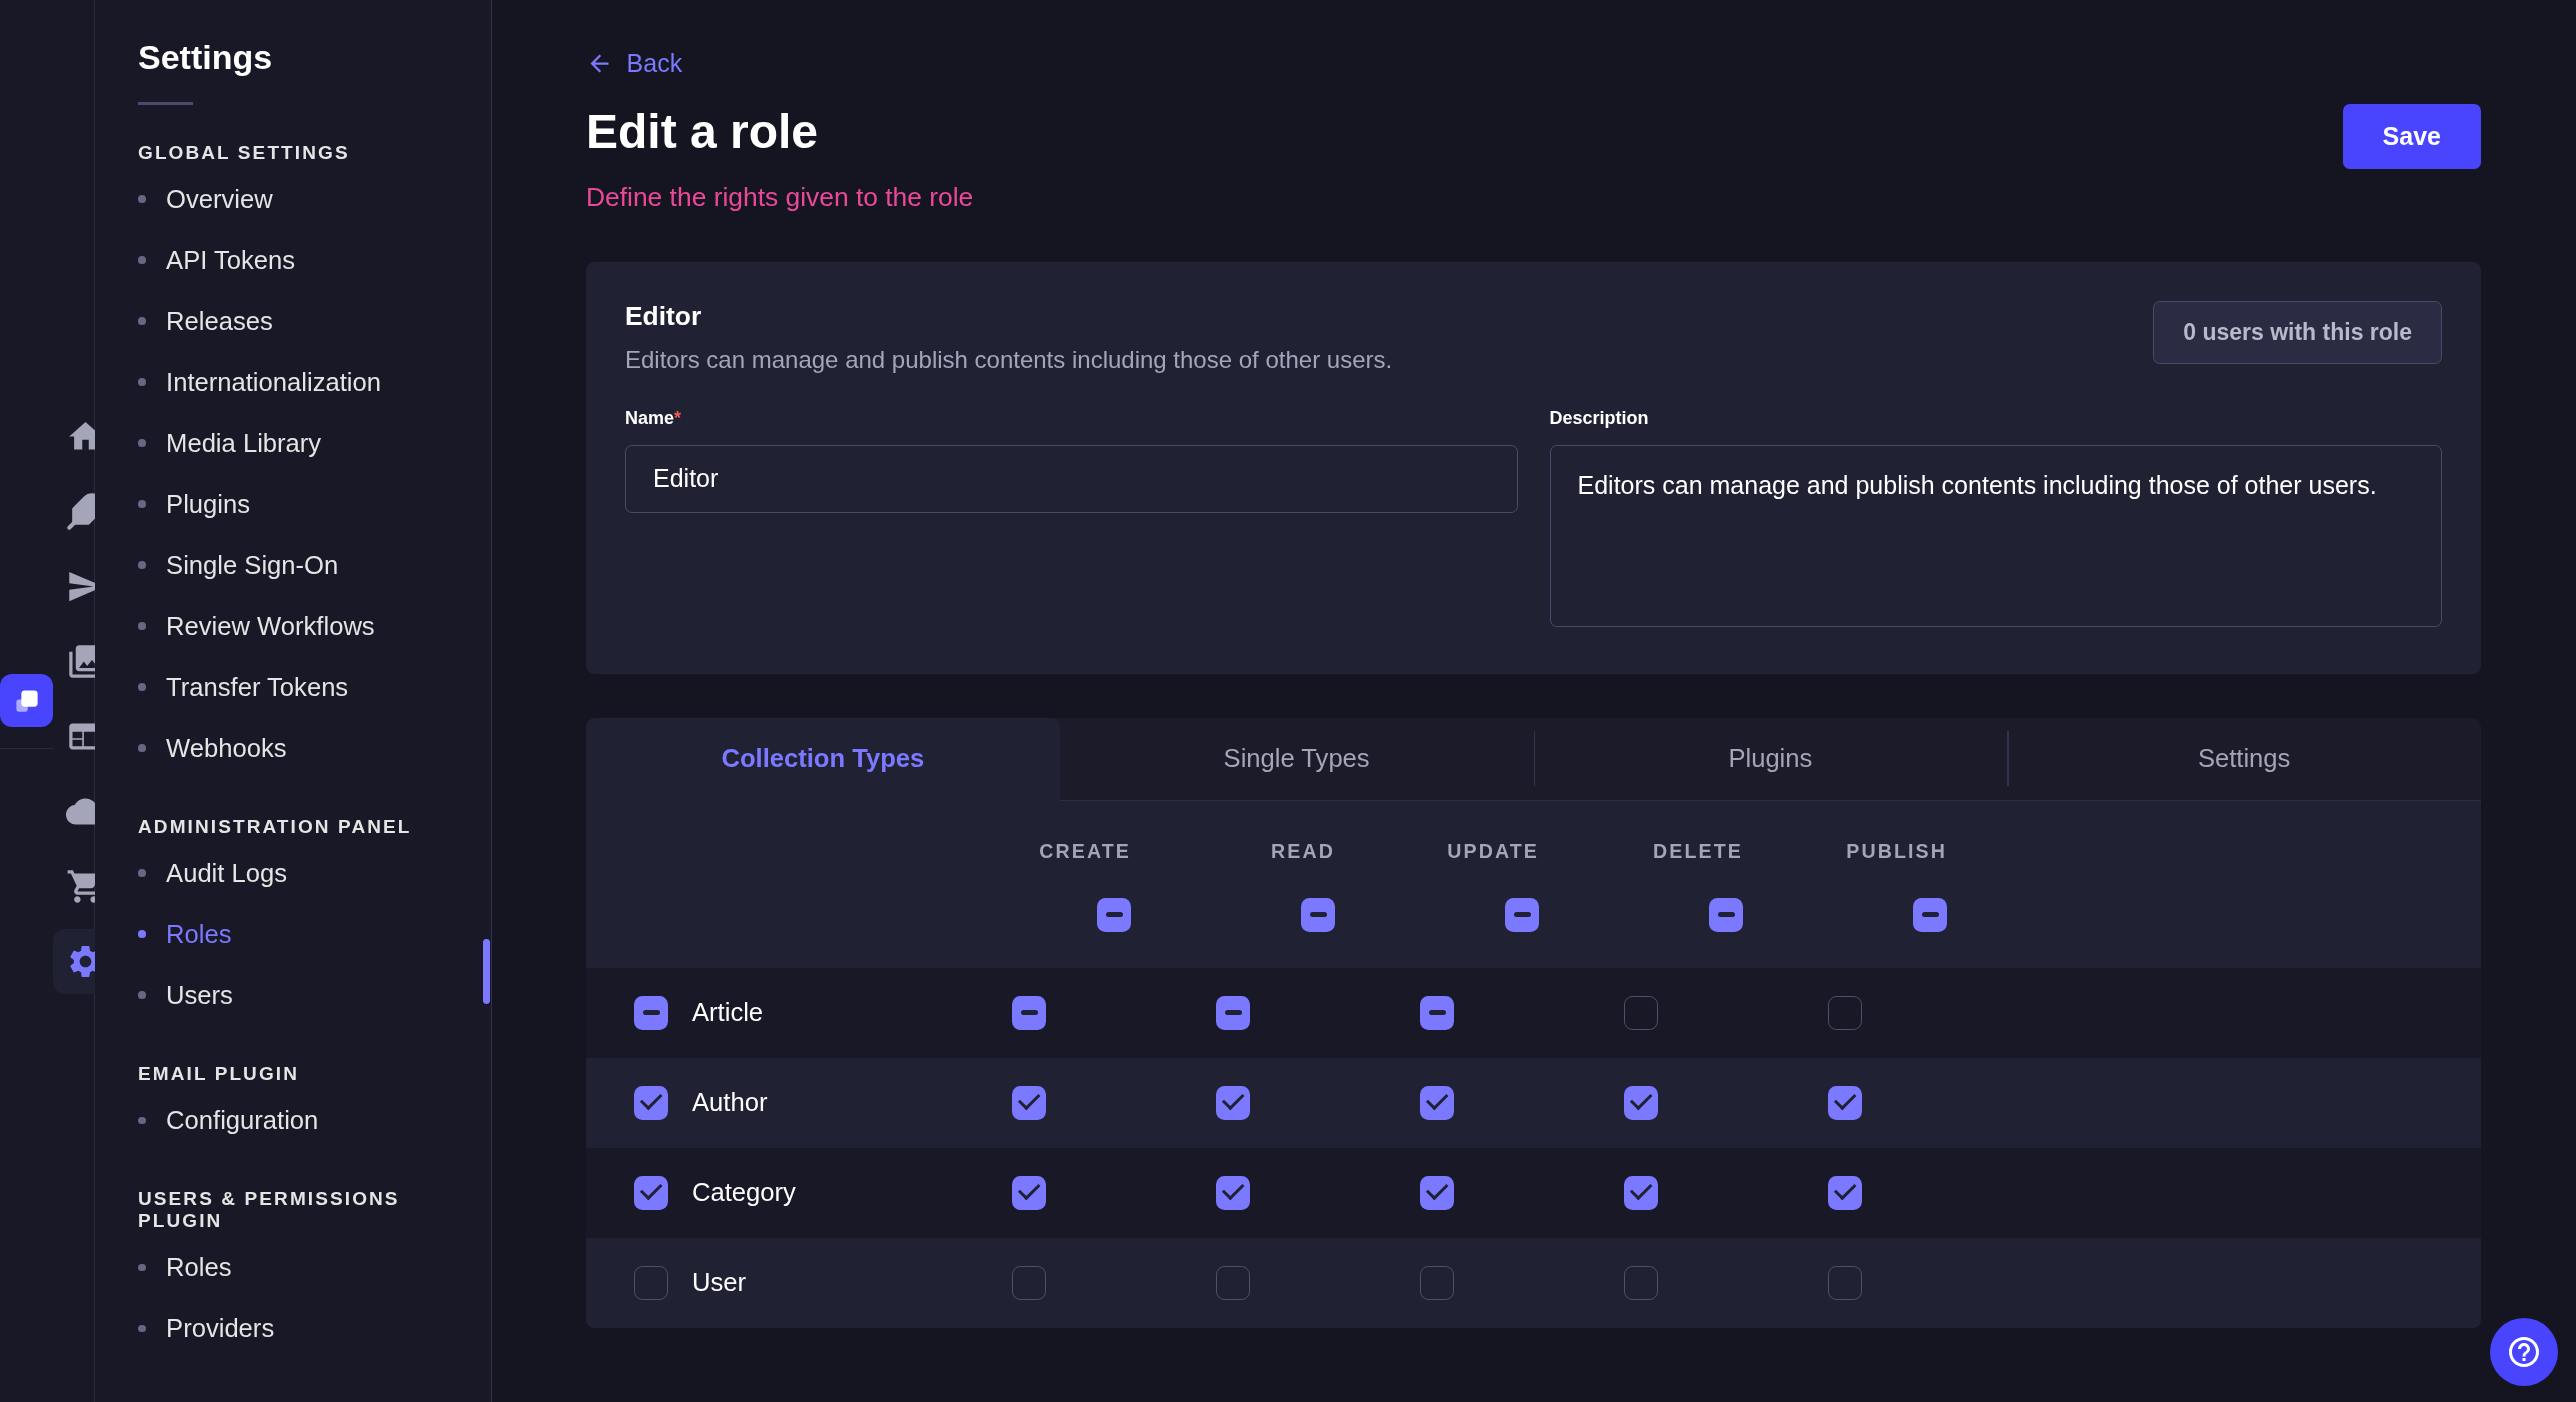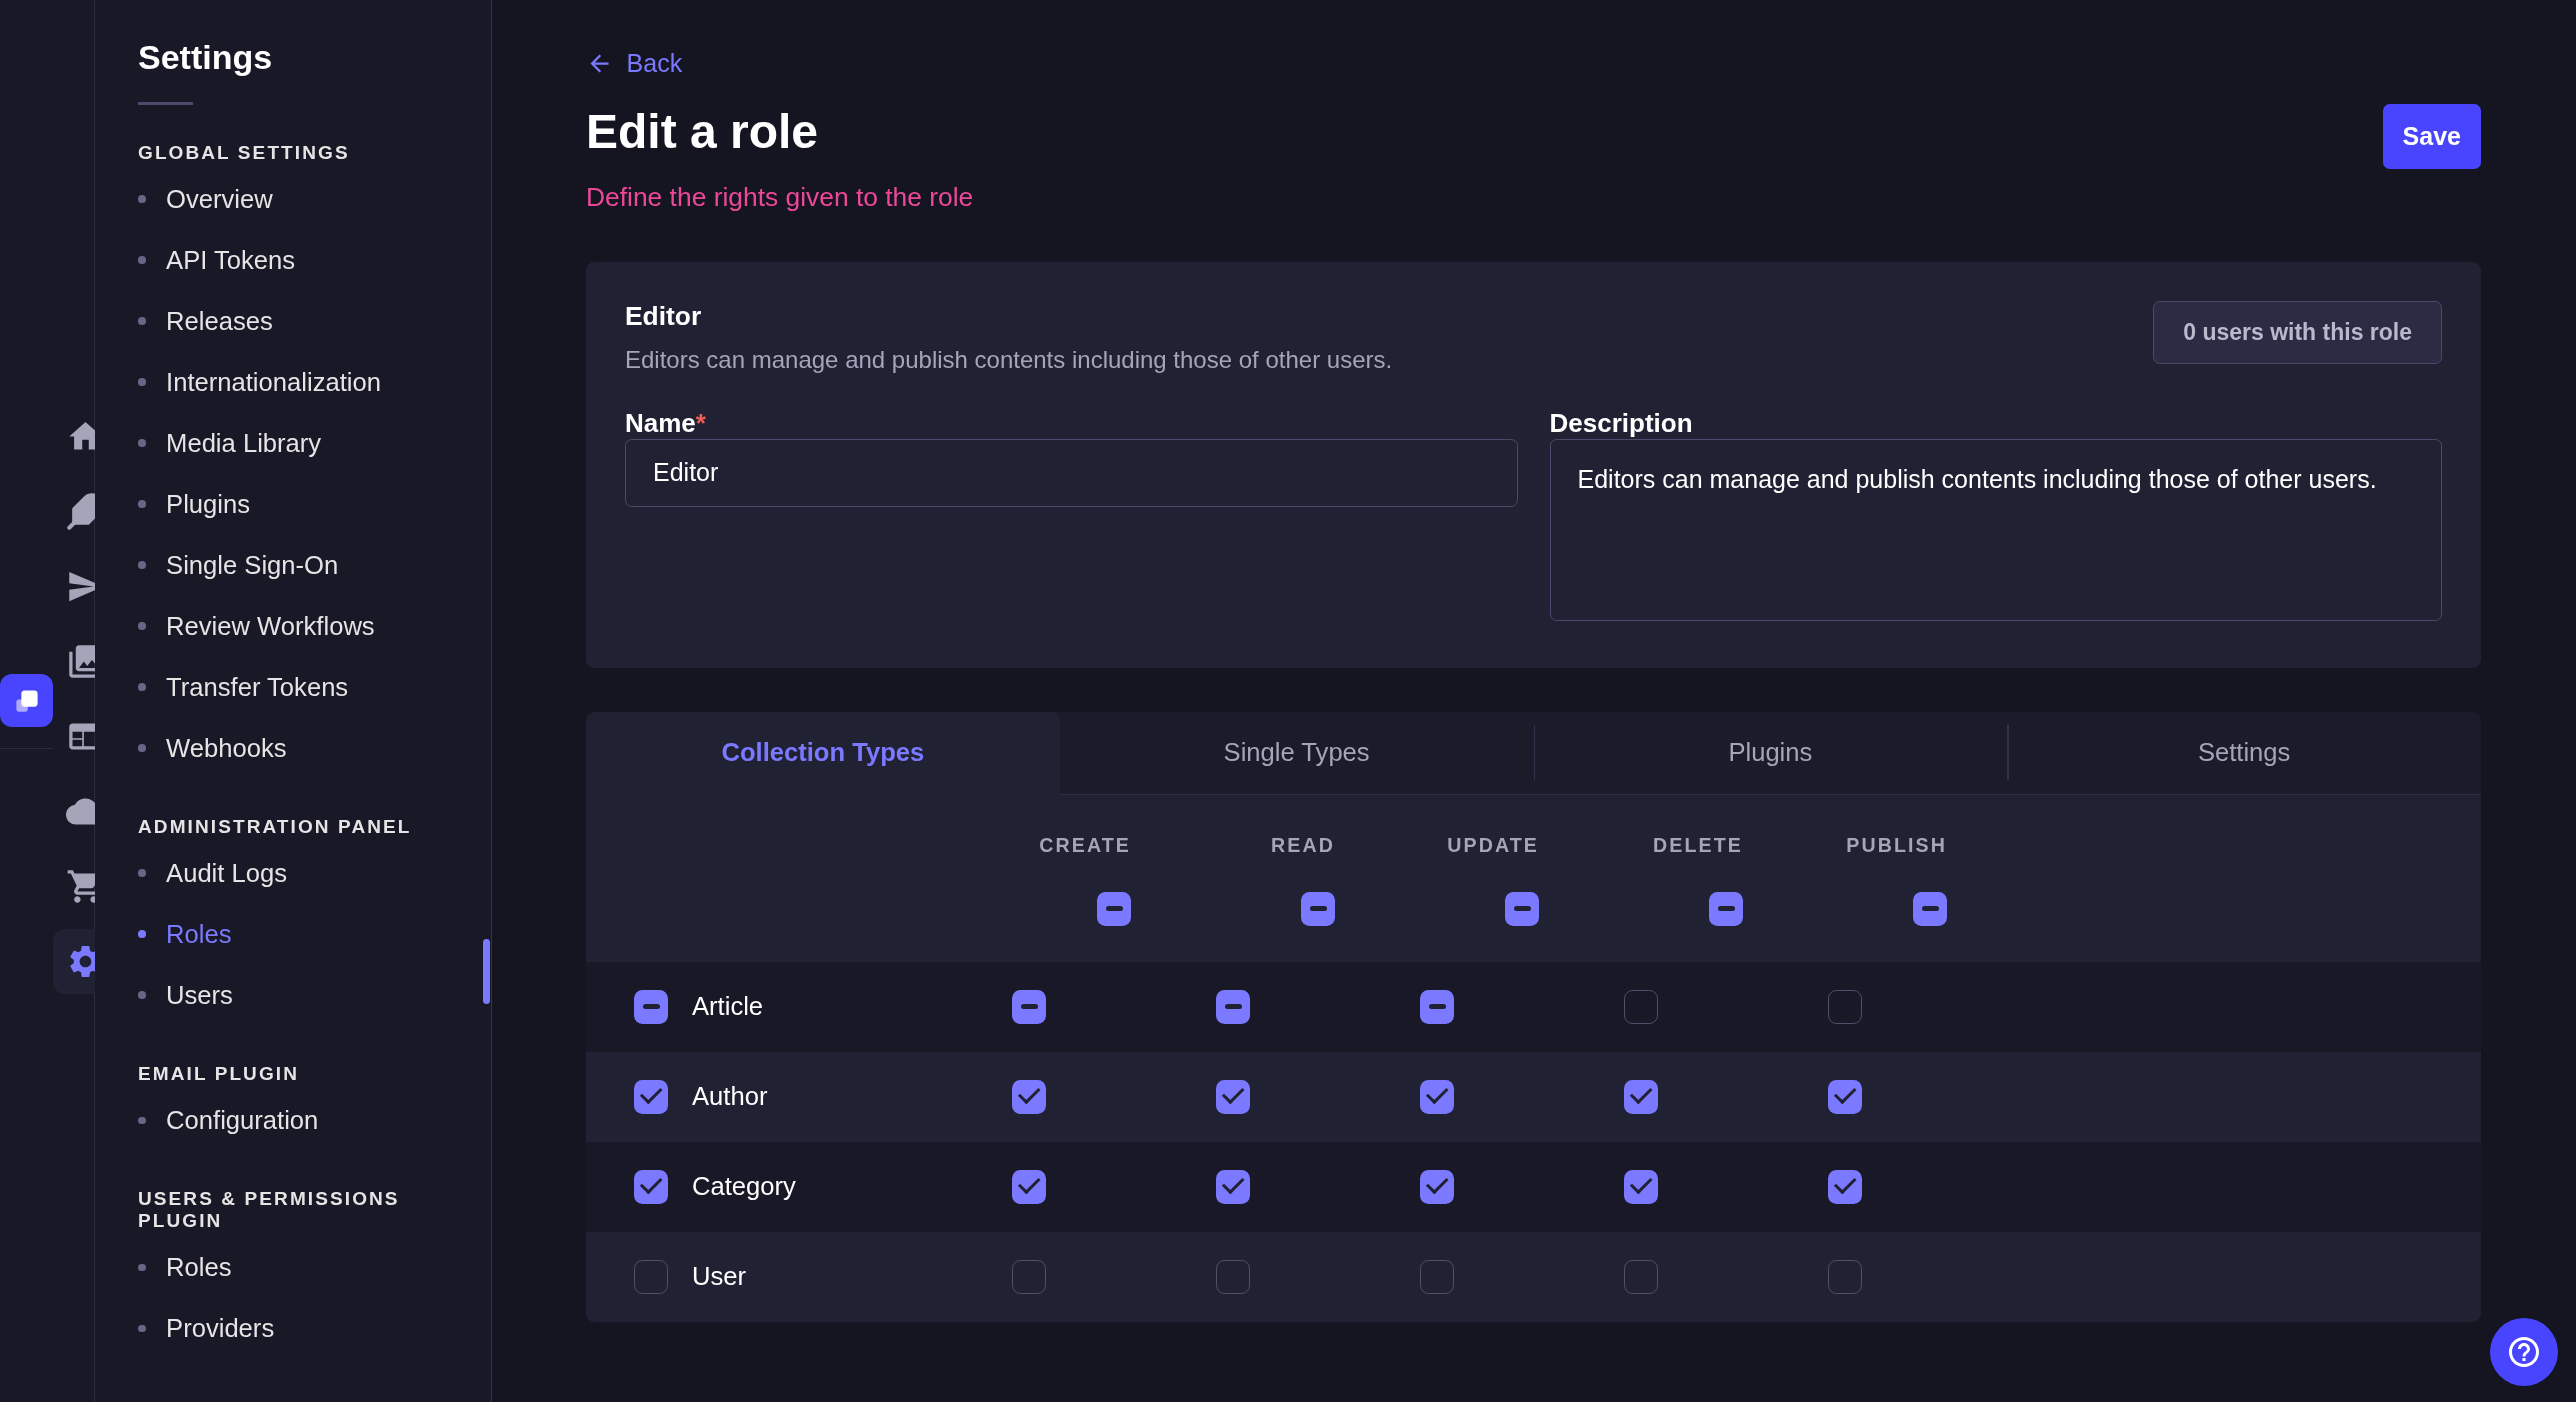--- a/index.html
+++ b/index.html
@@ -45,33 +45,33 @@
                 background:#7b79ff}
 
   
   .main{flex:1;padding:49px 95px 0 94px;box-sizing:border-box;position:relative}
   .back-row{display:flex;align-items:center;gap:13.6px;margin-bottom:25.6px;cursor:pointer;width:fit-content}
   .back-row svg{width:27px;height:27px;color:#7b79ff}
   .back-label{color:#7b79ff;font-size:25px}
   .title-row{display:flex;justify-content:space-between;align-items:flex-start}
   .page-title{font-size:48px;font-weight:700;margin:0;line-height:1.15}
   .save-btn{background:#4945ff;color:#fff;font-size:25px;font-weight:600;border:none;border-radius:6.8px;
-            padding:0 20px;height:65px;cursor:pointer;font-family:inherit}
+            padding:0 40px;height:65px;cursor:pointer;font-family:inherit}
   .page-subtitle{font-size:26.4px;color:#ec4899;margin:13.6px 0 0}
 
   
   .role-card{margin-top:49px;background:#212134;border-radius:8.5px;padding:39px 39px 44px;box-sizing:border-box}
   .card-head{display:flex;justify-content:space-between;align-items:flex-start}
   .card-title{font-size:26.4px;font-weight:700;margin:0}
   .card-desc{font-size:24px;color:#a5a5ba;margin:13.6px 0 0}
   .users-badge{border:0.9px solid #4a4a6a;background:#2b2b44;color:#b9b9cc;border-radius:6.8px;height:61px;
                padding:0 29px;font-size:23px;font-weight:600;display:flex;align-items:center;cursor:pointer}
   .fields{display:flex;gap:32px;margin-top:34px}
   .field{flex:1;min-width:0}
-  .field-label{font-size:26px;font-weight:600;margin-bottom:0;display:block}
+  .field-label{font-size:18px;font-weight:600;margin-bottom:16px;display:block}
   .req{color:#ee5e52}
   .text-input{width:100%;box-sizing:border-box;height:68px;background:transparent;border:1.7px solid #4a4a6a;
               border-radius:6.8px;color:#fff;font-size:25px;padding:0 27px;font-family:inherit;outline:none}
   .text-area{width:100%;box-sizing:border-box;height:182px;background:transparent;border:1.7px solid #4a4a6a;
              border-radius:6.8px;color:#fff;font-size:25px;padding:22px 27px;font-family:inherit;resize:none;
              line-height:1.4;outline:none}
 
   
   .perm-card{margin-top:44px;border-radius:8.5px;overflow:hidden}
   .tabs{display:flex;background:#1b1b29;border-radius:8.5px 8.5px 0 0}

